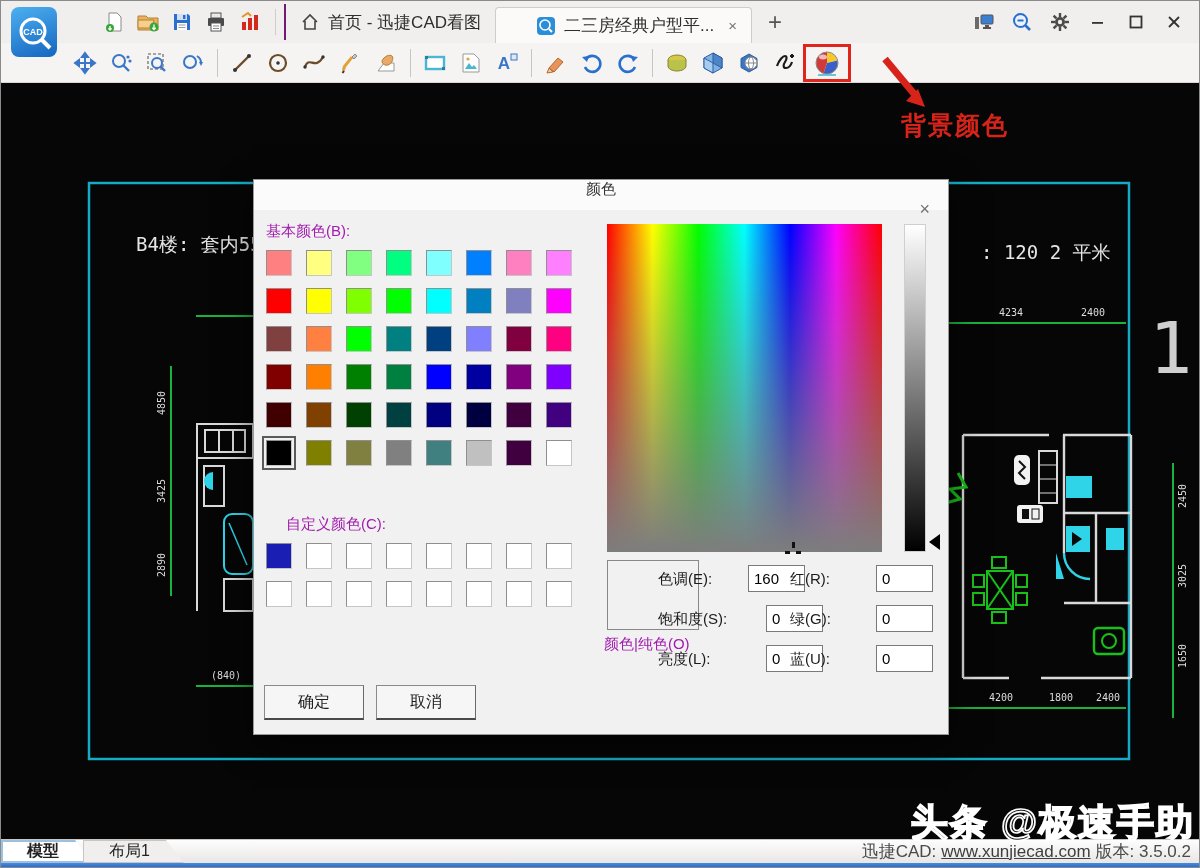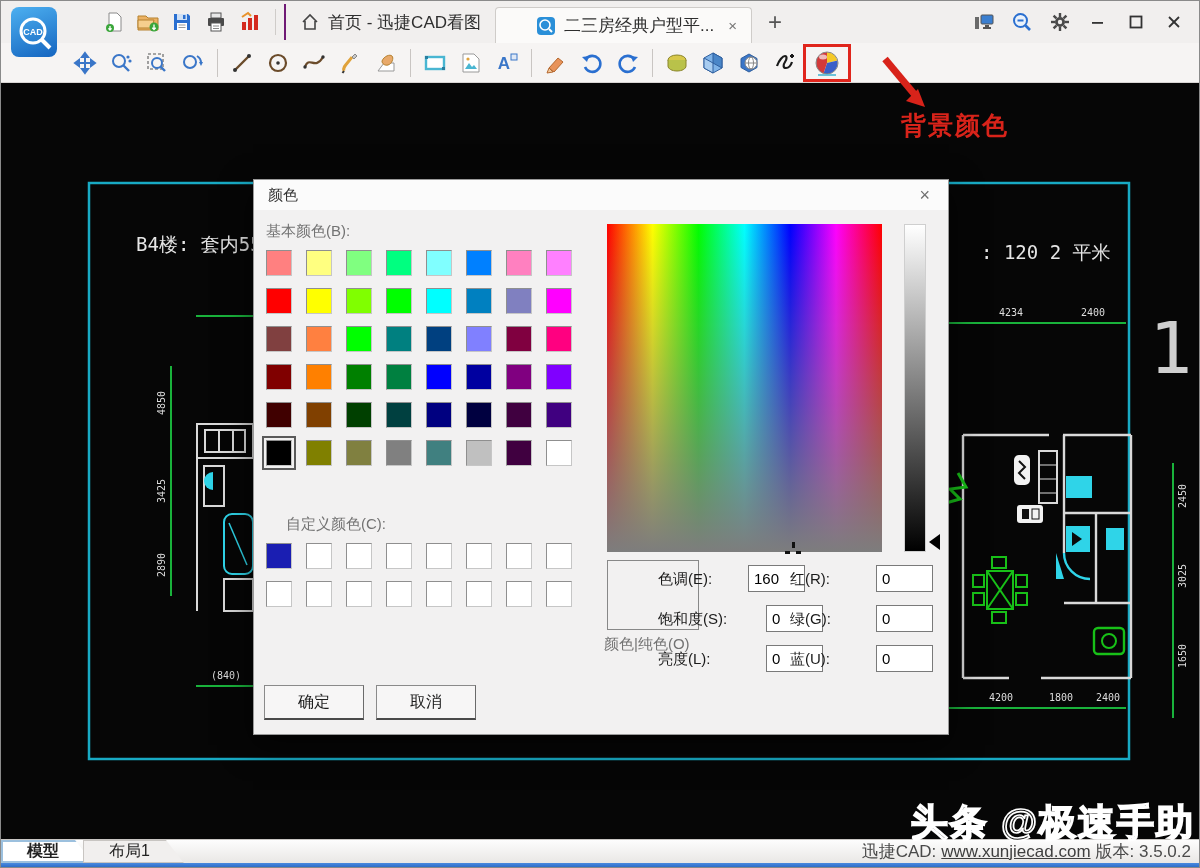--- a/index.html
+++ b/index.html
@@ -35,23 +35,23 @@
   .annot-text { position:absolute; left:884px; top:108px; font-size:25px; font-weight:bold; color:#d8231a; letter-spacing:2px; }
   .annot-arrow { position:absolute; left:856px; top:50px; }
 
   
   .watermark { position:absolute; right:4px; top:797px; z-index:70; font-size:37px; font-weight:bold;
                color:#141414; -webkit-text-stroke:1.7px #ffffff; letter-spacing:2px; }
 
   
   .dialog { position:absolute; left:252px; top:96px; width:696px; height:556px; background:#f2f1f1;
             border:1px solid #9a9a9a; box-shadow:0 10px 30px rgba(0,0,0,.6); z-index:40; }
-  .dlg-title { height:30px; background:#fbfbfb; display:flex; align-items:center; padding:0 14px; font-size:15px; color:#333; }
+  .dlg-title { height:30px; background:#fbfbfb; display:flex; align-items:center; padding:0 14px; font-size:15px; color:#333;flex-direction:column; }
   .dlg-close { margin-left:auto; font-size:18px; color:#707070; cursor:pointer; padding:0 4px; }
-  .dlg-label { position:absolute; font-size:15px; color:#737373; }
+  .dlg-label { position:absolute; font-size:15px; color:#a21caf; }
   .swgrid { position:absolute; display:grid; grid-template-columns:repeat(8,26px); gap:12px 14px; }
   .swatch { width:26px; height:26px; border:1px solid #c6c6c6; border-top-color:#8f8f8f; border-left-color:#8f8f8f; cursor:pointer; }
   .swatch.selected { outline:2px solid #5a5a5a; outline-offset:2px; }
   .dbtn { position:absolute; background:#f7f6f6; border:1px solid #8a8a8a; border-bottom:2px solid #4a4a4a; border-right:1.5px solid #6a6a6a;
           font-size:16px; color:#1c1c1c; display:flex; align-items:center; justify-content:center; cursor:pointer; font-family:inherit; }
   .dbtn.disabled { color:#9f9f9f; border-bottom-color:#8a8a8a; }
   .gradient { position:absolute; left:353px; top:44px; width:275px; height:328px; cursor:crosshair;
       background:linear-gradient(to bottom, rgba(128,128,128,0), #7d7d7d),
                  linear-gradient(to right,#ff0000,#ffff00 16.6%,#00ff00 33.3%,#00ffff 50%,#0000ff 66.6%,#ff00ff 83.3%,#ff0000); }
   .gmarker { position:absolute; left:178px; top:318px; }

